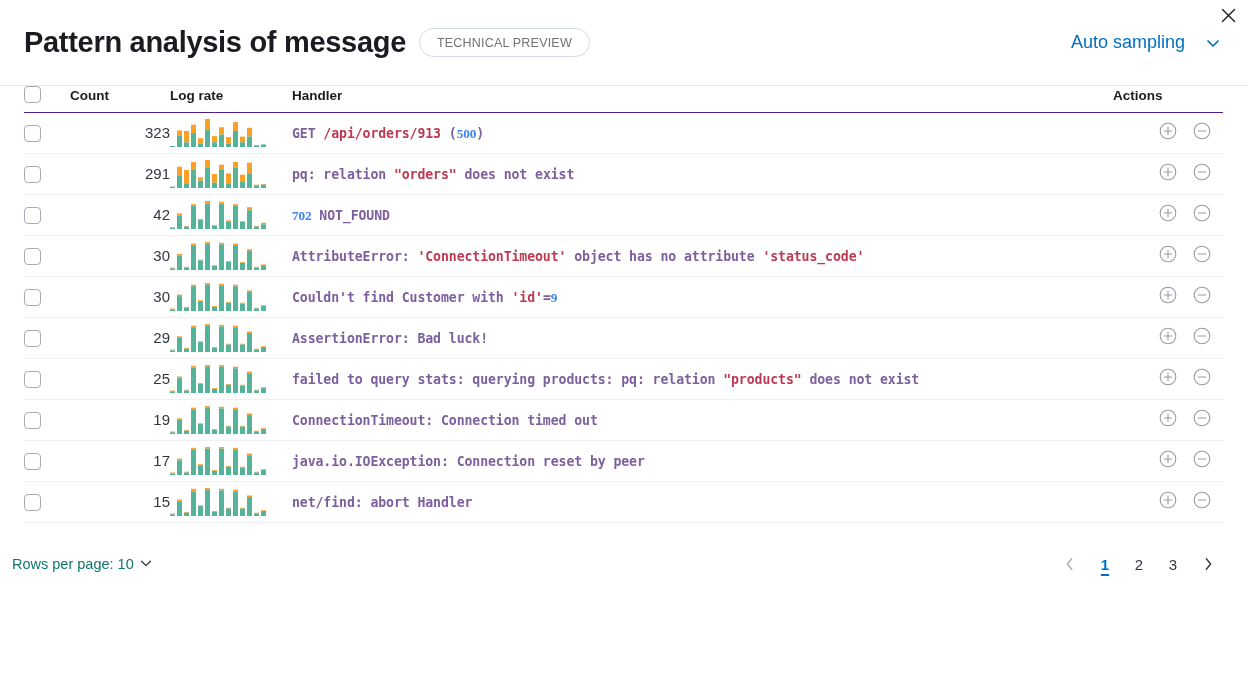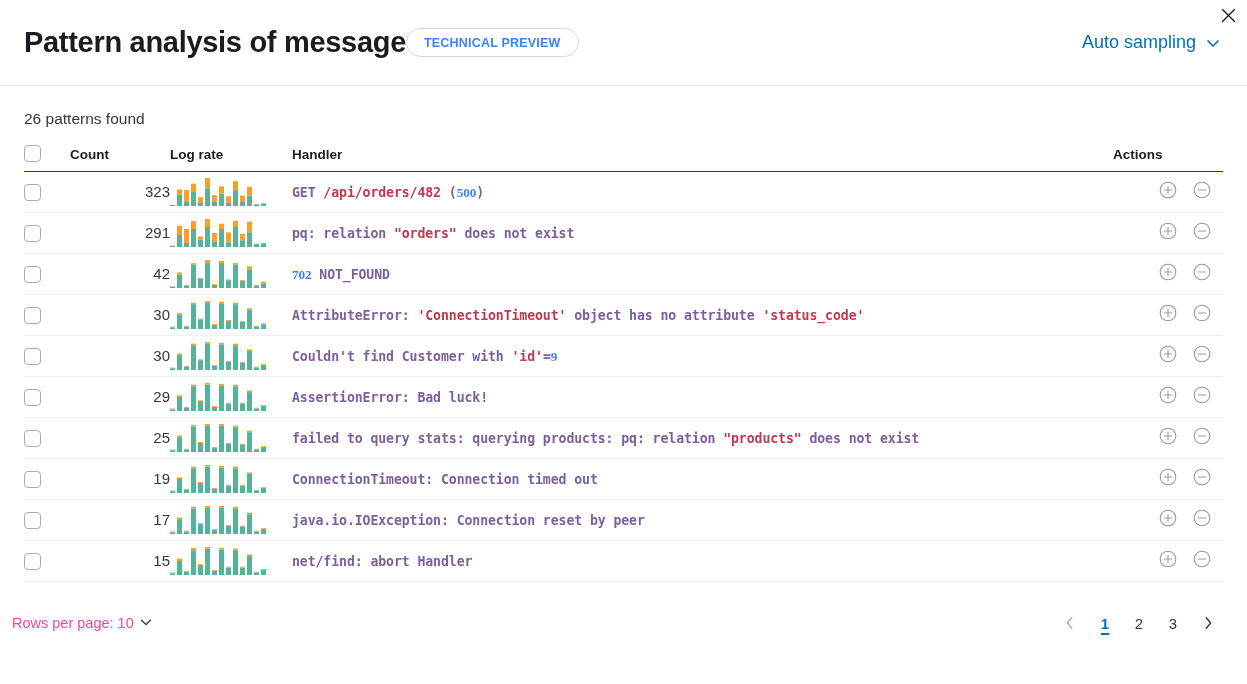--- a/index.html
+++ b/index.html
@@ -14,44 +14,44 @@
 
   
   .header {
     position: relative;
     height: 86px;
     border-bottom: 1px solid #e3e6ee;
     display: flex;
     align-items: center;
     padding: 0 24px;
   }
-  .title-group { display: flex; align-items: center; gap: 0; }
+  .title-group { display: flex; align-items: center; gap: 13px; }
   .page-title {
     font-size: 29px;
     font-weight: 700;
     letter-spacing: -0.3px;
     color: #1a1c21;
     white-space: nowrap;
   }
   .badge {
     border: 1px solid #d3dae6;
     border-radius: 999px;
     padding: 7px 17px 6px 17px;
     font-size: 12.5px;
-    font-weight: 700;
+    font-weight: 400;
     letter-spacing: 0.2px;
-    color: #3b82f6;
+    color: #737373;
     white-space: nowrap;
     background: #fff;
   }
   .header-right {
     margin-left: auto;
     display: flex;
     align-items: center;
-    gap: 9px;
+    gap: 20px;
     color: #0071c2;
     font-size: 18px;
     cursor: pointer;
     padding-right: 2px;
   }
   .chev-down {
     width: 16px; height: 16px;
     display: inline-block;
   }
   .close-btn {
@@ -142,21 +142,21 @@
 
   
   .footer {
     display: flex;
     align-items: center;
     padding: 20px 24px 0 12px;
     height: 62px;
   }
   .rows-per-page {
     display: flex; align-items: center; gap: 5px;
-    font-size: 14.5px; color: #ec4899; cursor: pointer;
+    font-size: 14.5px; color: #0f766e; cursor: pointer;
   }
   .pagination {
     margin-left: auto;
     display: flex; align-items: center; gap: 6px;
   }
   .pg-arrow {
     width: 30px; height: 30px;
     display: flex; align-items: center; justify-content: center;
     cursor: pointer;
   }
@@ -194,21 +194,20 @@
 
   <div class="close-btn">
     <svg width="15" height="15" viewBox="0 0 15 15" fill="none">
       <path d="M1.5 1.5 L13.5 13.5 M13.5 1.5 L1.5 13.5" stroke="#1a1c21" stroke-width="1.4" stroke-linecap="round"></path>
     </svg>
   </div>
 </div>
 
 <div class="body-wrap">
 
-  <div class="found-count">26 patterns found</div>
 
   <table class="patterns">
     <thead>
       <tr>
         <th class="col-check">
           <span class="checkbox"></span>
         </th>
         <th class="col-count">Count</th>
         <th class="col-rate">Log rate</th>
         <th class="col-ex">Handler</th>
@@ -242,21 +241,21 @@
                 <rect x="63.00" y="4.11" width="5" height="8.81" fill="#fba027"></rect>
                 <rect x="63.00" y="12.93" width="5" height="16.07" fill="#54b399"></rect>
                 <rect x="70.00" y="18.63" width="5" height="5.70" fill="#fba027"></rect>
                 <rect x="70.00" y="24.33" width="5" height="4.67" fill="#54b399"></rect>
                 <rect x="77.00" y="9.81" width="5" height="8.81" fill="#fba027"></rect>
                 <rect x="77.00" y="18.63" width="5" height="10.37" fill="#54b399"></rect>
                 <rect x="84.00" y="26.93" width="5" height="0.52" fill="#fba027"></rect>
                 <rect x="84.00" y="27.44" width="5" height="1.56" fill="#54b399"></rect>
                 <rect x="91.00" y="26.41" width="5" height="2.59" fill="#54b399"></rect>
               </svg></span></td>
-          <td class="col-ex"><span class="example"><span class="tok-base">GET </span><span class="tok-hl">/api/orders/482</span><span class="tok-base"> (</span><span class="tok-num">500</span><span class="tok-base">)</span></span></td>
+          <td class="col-ex"><span class="example"><span class="tok-base">GET </span><span class="tok-hl">/api/orders/913</span><span class="tok-base"> (</span><span class="tok-num">500</span><span class="tok-base">)</span></span></td>
           <td class="col-act">
             <span class="actions-cell">
               <span class="act-icon"><svg width="18" height="18" viewBox="0 0 18 18" fill="none">
                   <circle cx="9" cy="9" r="7.8" stroke="#989ca3" stroke-width="1.1"></circle>
                   <path d="M9 5.2 V12.8 M5.2 9 H12.8" stroke="#989ca3" stroke-width="1.1" stroke-linecap="round"></path>
                 </svg></span>
               <span class="act-icon"><svg width="18" height="18" viewBox="0 0 18 18" fill="none">
                   <circle cx="9" cy="9" r="7.8" stroke="#989ca3" stroke-width="1.1"></circle>
                   <path d="M5.2 9 H12.8" stroke="#989ca3" stroke-width="1.1" stroke-linecap="round"></path>
                 </svg></span>

